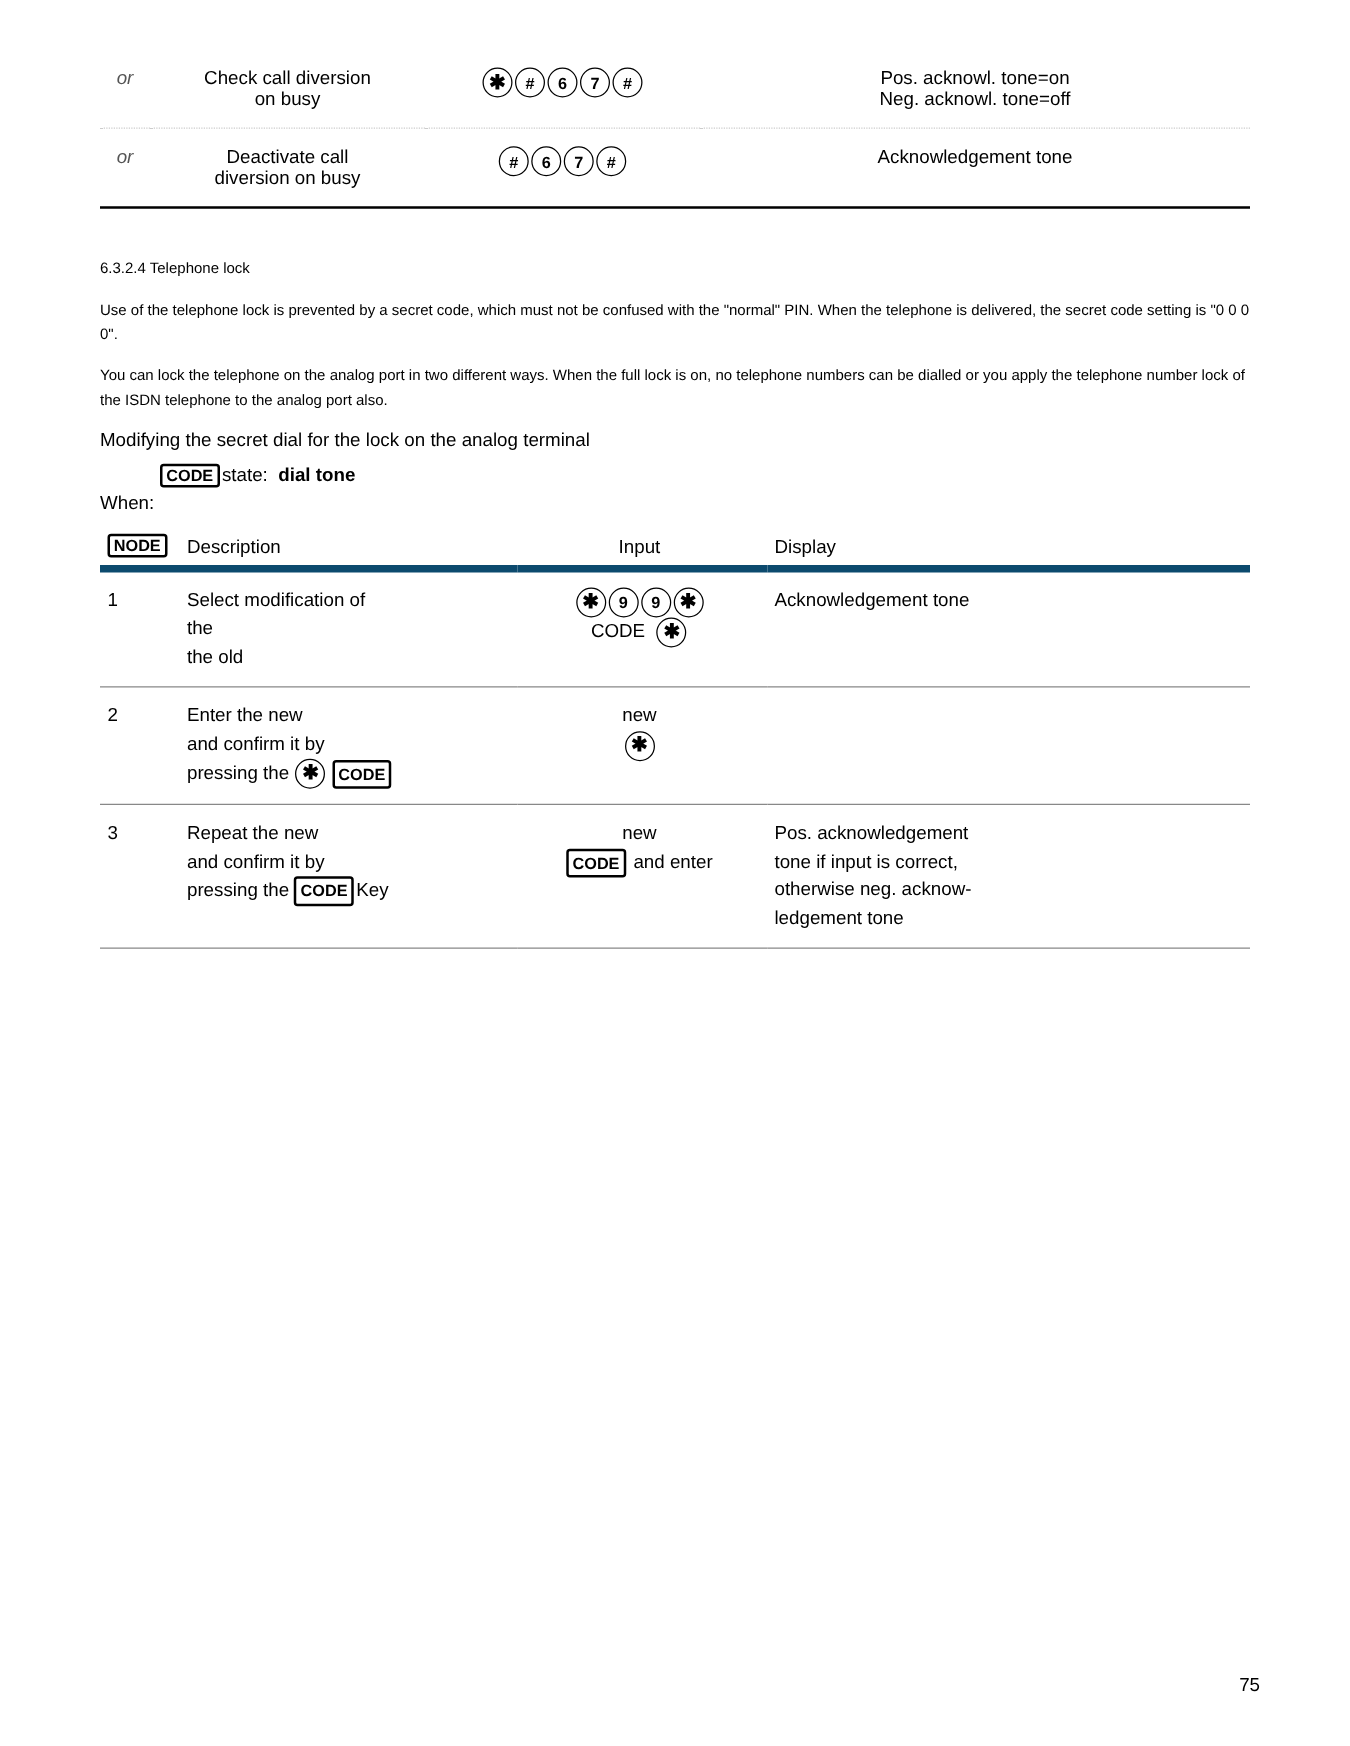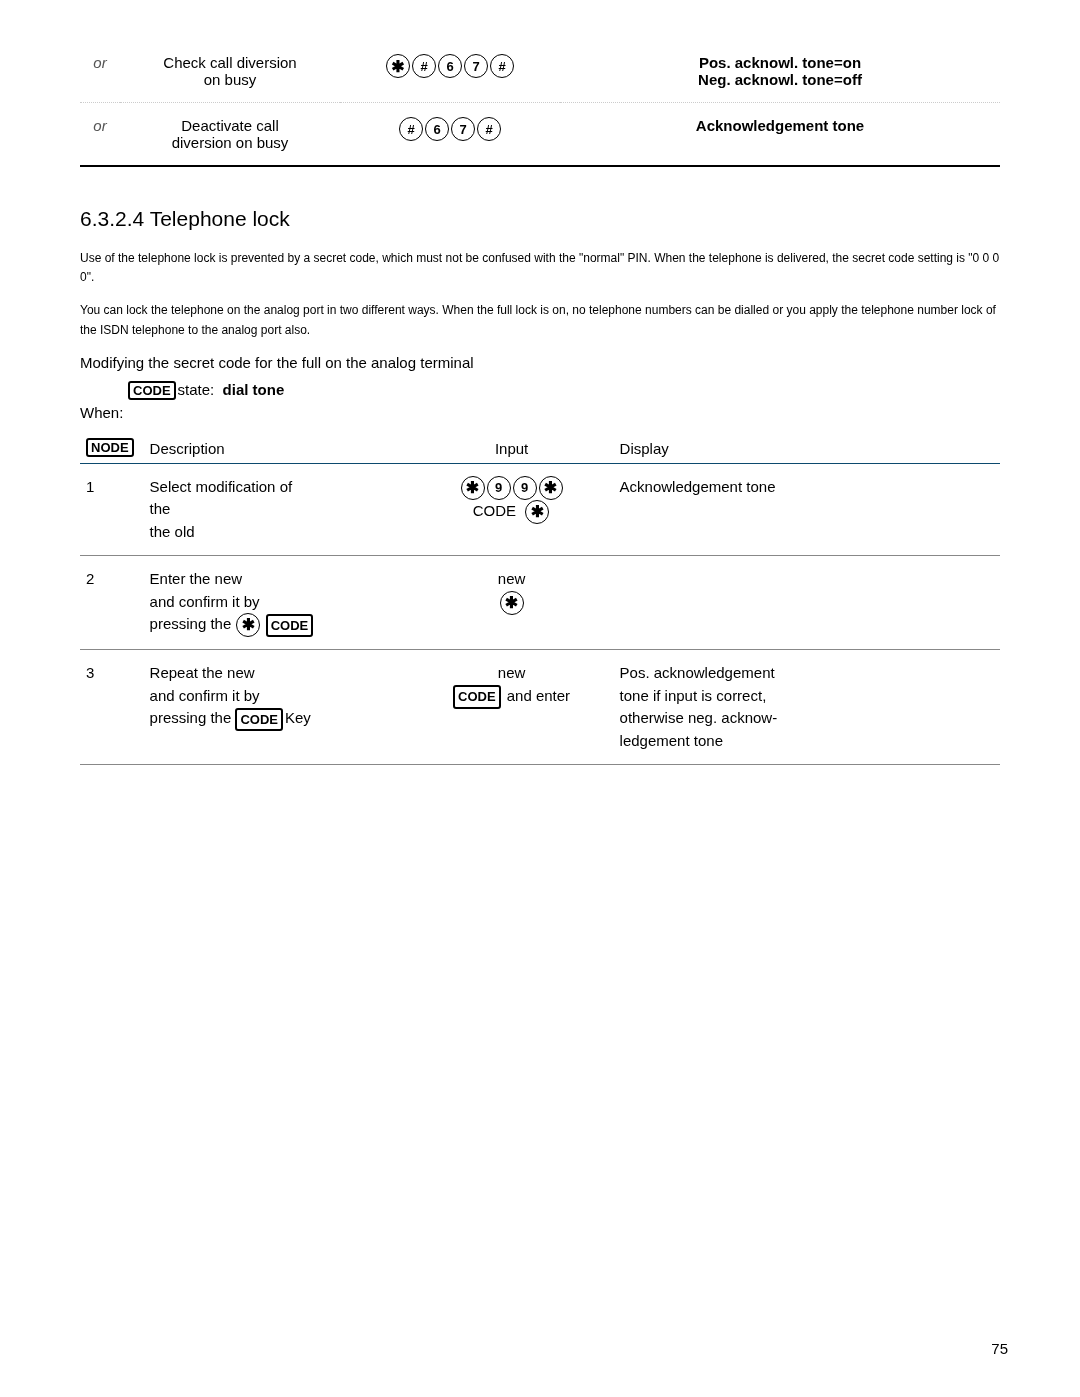--- a/index.html
+++ b/index.html
@@ -46,21 +46,20 @@
     .desc-cell {
       width: 220px;
     }
 
     .input-cell {
       width: 220px;
     }
 
     .result-cell {
       width: auto;
-      font-weight: bold;
     }
 
     .key-symbol {
       display: inline-flex;
       align-items: center;
       justify-content: center;
       width: 24px;
       height: 24px;
       border: 1.5px solid #000;
       border-radius: 50%;
@@ -68,21 +67,21 @@
       font-weight: bold;
       margin: 0 1px;
       vertical-align: middle;
     }
 
     .key-symbol.star {
       font-size: 16px;
     }
 
     .section-heading {
-      font-size: 21px;
+      font-size: 12px;
       font-weight: normal;
       margin: 40px 0 18px 0;
     }
 
     .body-text {
       font-size: 12px;
       line-height: 1.6;
       margin-bottom: 14px;
     }
 
@@ -101,21 +100,21 @@
       font-size: 15px;
       margin-bottom: 10px;
     }
 
     .main-table {
       width: 100%;
       border-collapse: collapse;
     }
 
     .main-table thead tr {
-      border-bottom: 1px solid #0c4a6e;
+      border-bottom: 6px solid #0c4a6e;
     }
 
     .main-table thead td {
       padding: 6px 10px 6px 6px;
       font-size: 15px;
       font-weight: normal;
       vertical-align: bottom;
     }
 
     .main-table tbody tr {
@@ -201,21 +200,21 @@
       <td class="result-cell">Acknowledgement tone</td>
     </tr>
   </tbody>
 </table>
 
 <div class="section-heading">6.3.2.4  Telephone lock</div>
 
 <p class="body-text">Use of the telephone lock is prevented by a secret code, which must not be confused with the "normal" PIN. When the telephone is delivered, the secret code setting is "0 0 0 0".</p>
 <p class="body-text">You can lock the telephone on the analog port in two different ways. When the full lock is on, no telephone numbers can be dialled or you apply the telephone number lock of the ISDN telephone to the analog port also.</p>
 
-<p class="modifying-label">Modifying the secret code for the full on the analog terminal</p>
+<p class="modifying-label">Modifying the secret dial for the lock on the analog terminal</p>
 
 <div class="state-line">
   <span class="code-state-label">CODE</span><span>state:&nbsp;&nbsp;</span><span class="bold-text">dial tone</span>
 </div>
 <div class="steps-line">When:</div>
 
 <table class="main-table">
   <thead>
     <tr>
       <td class="col-num">

